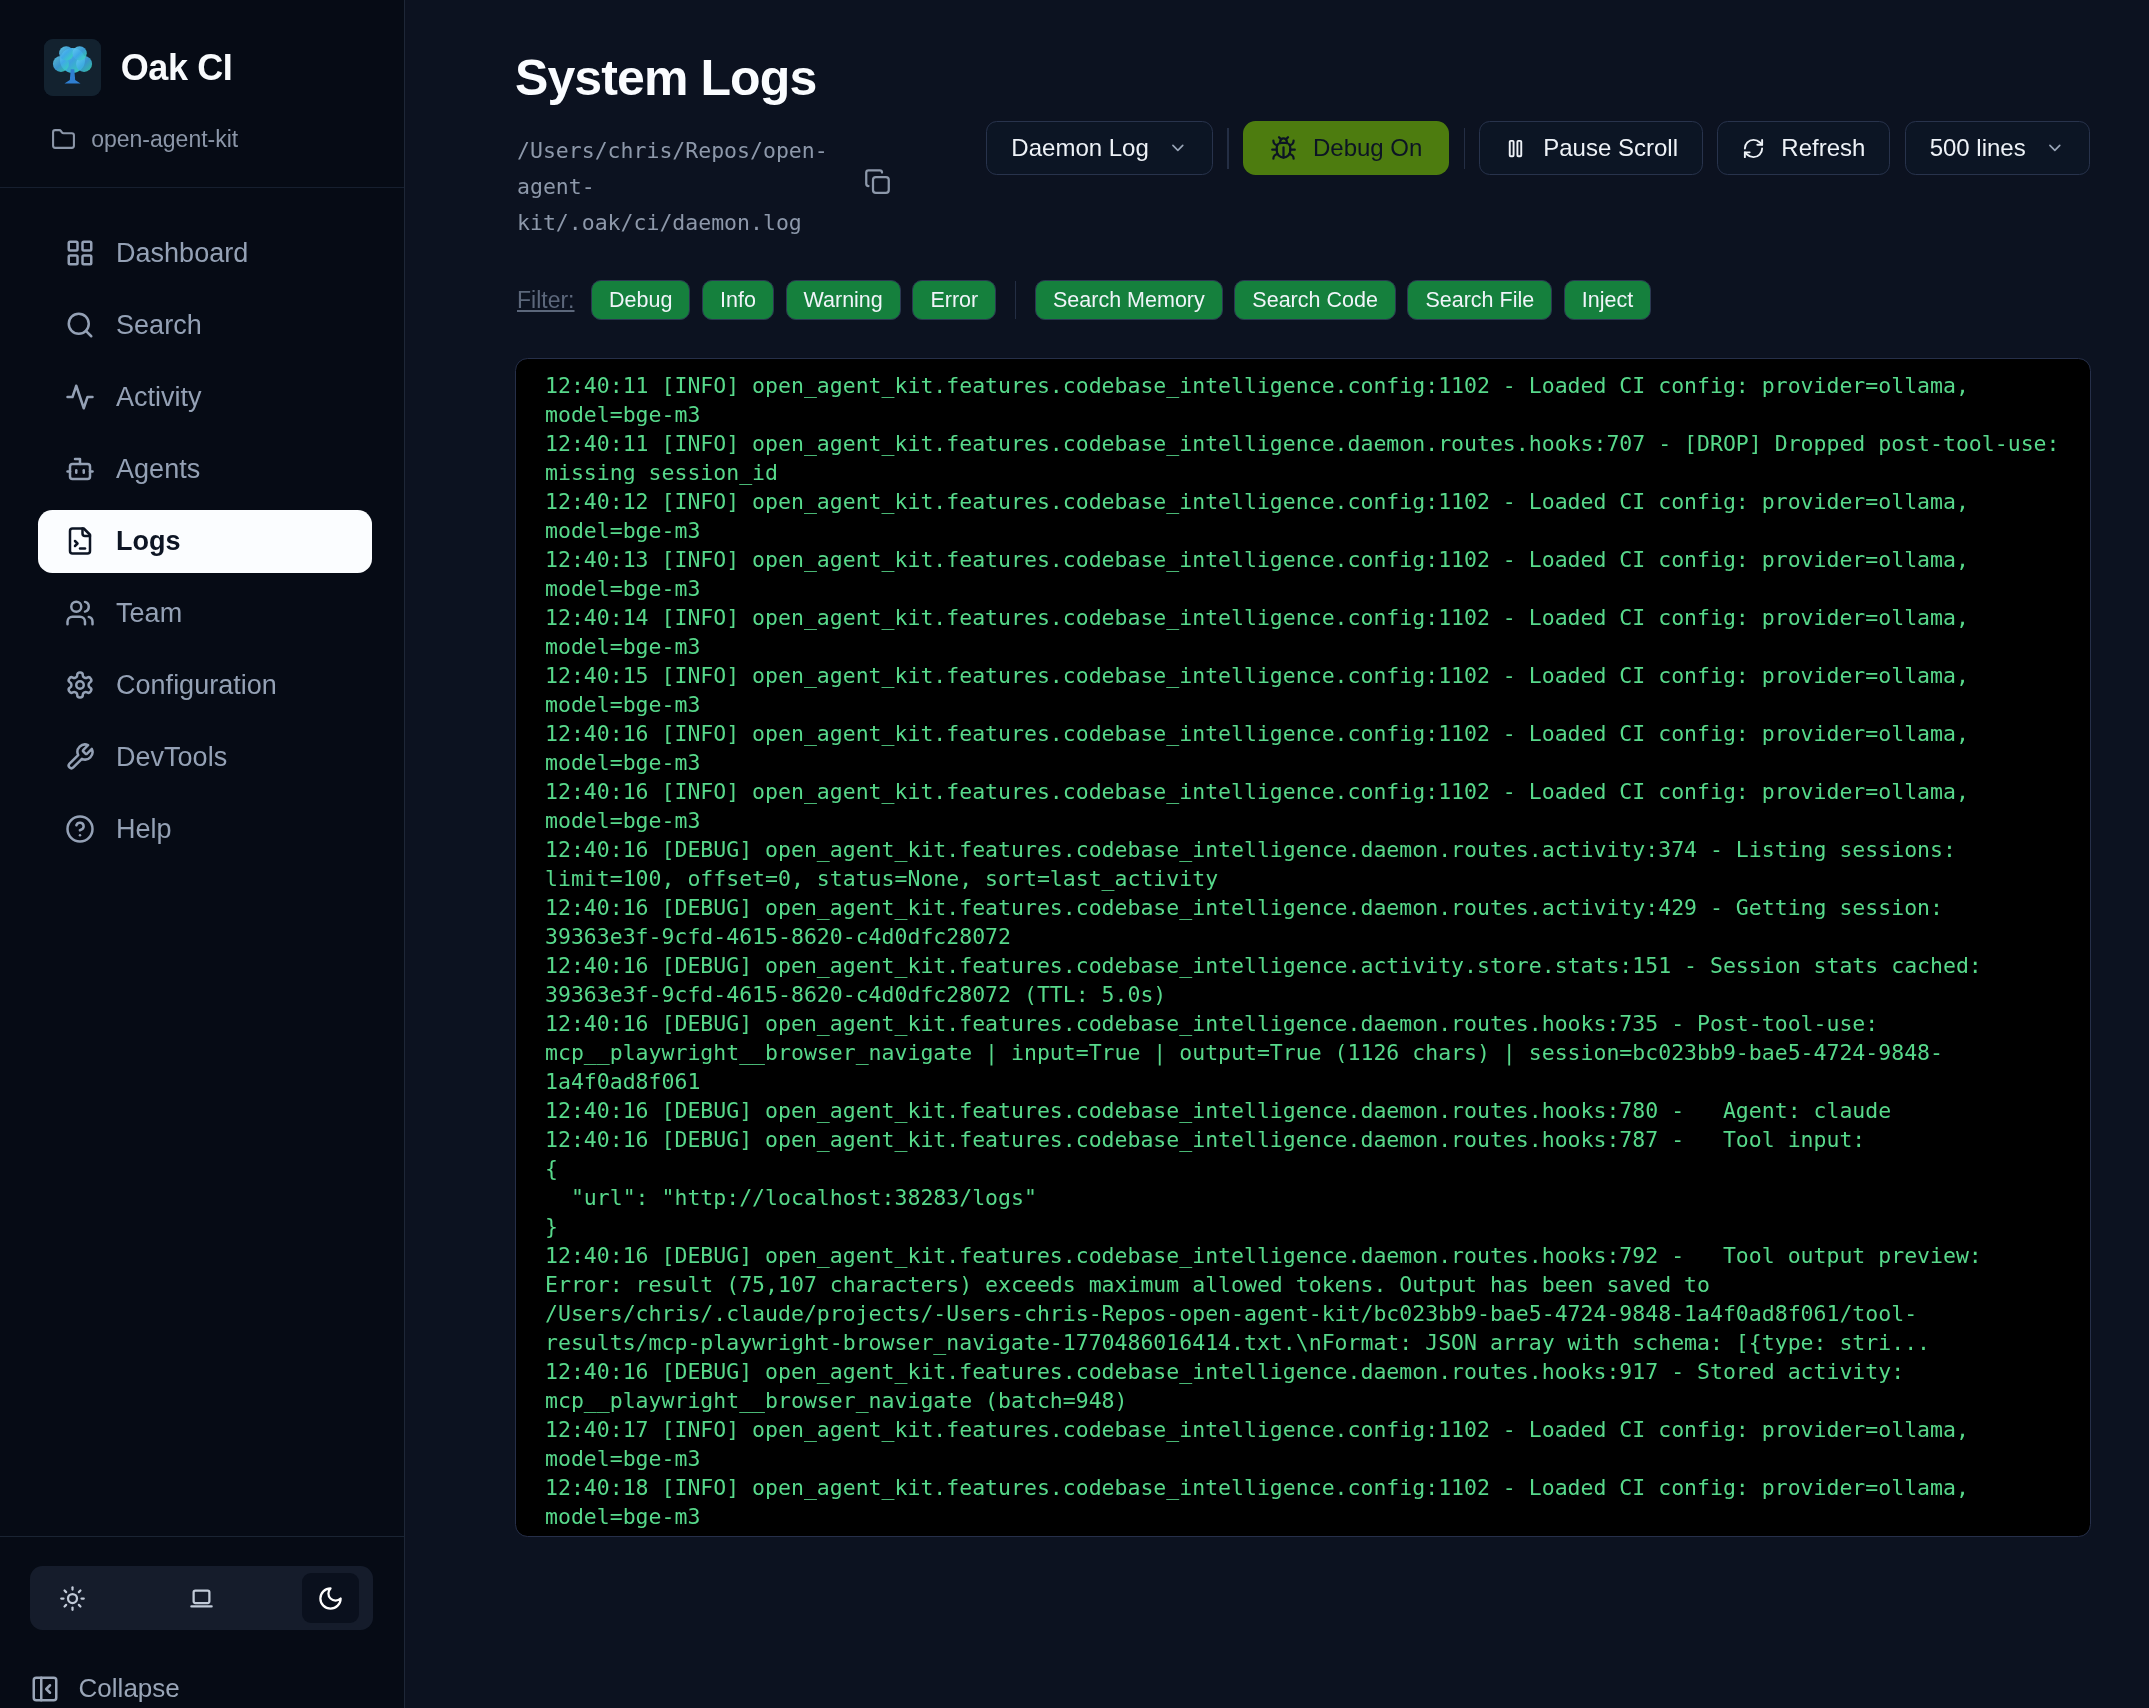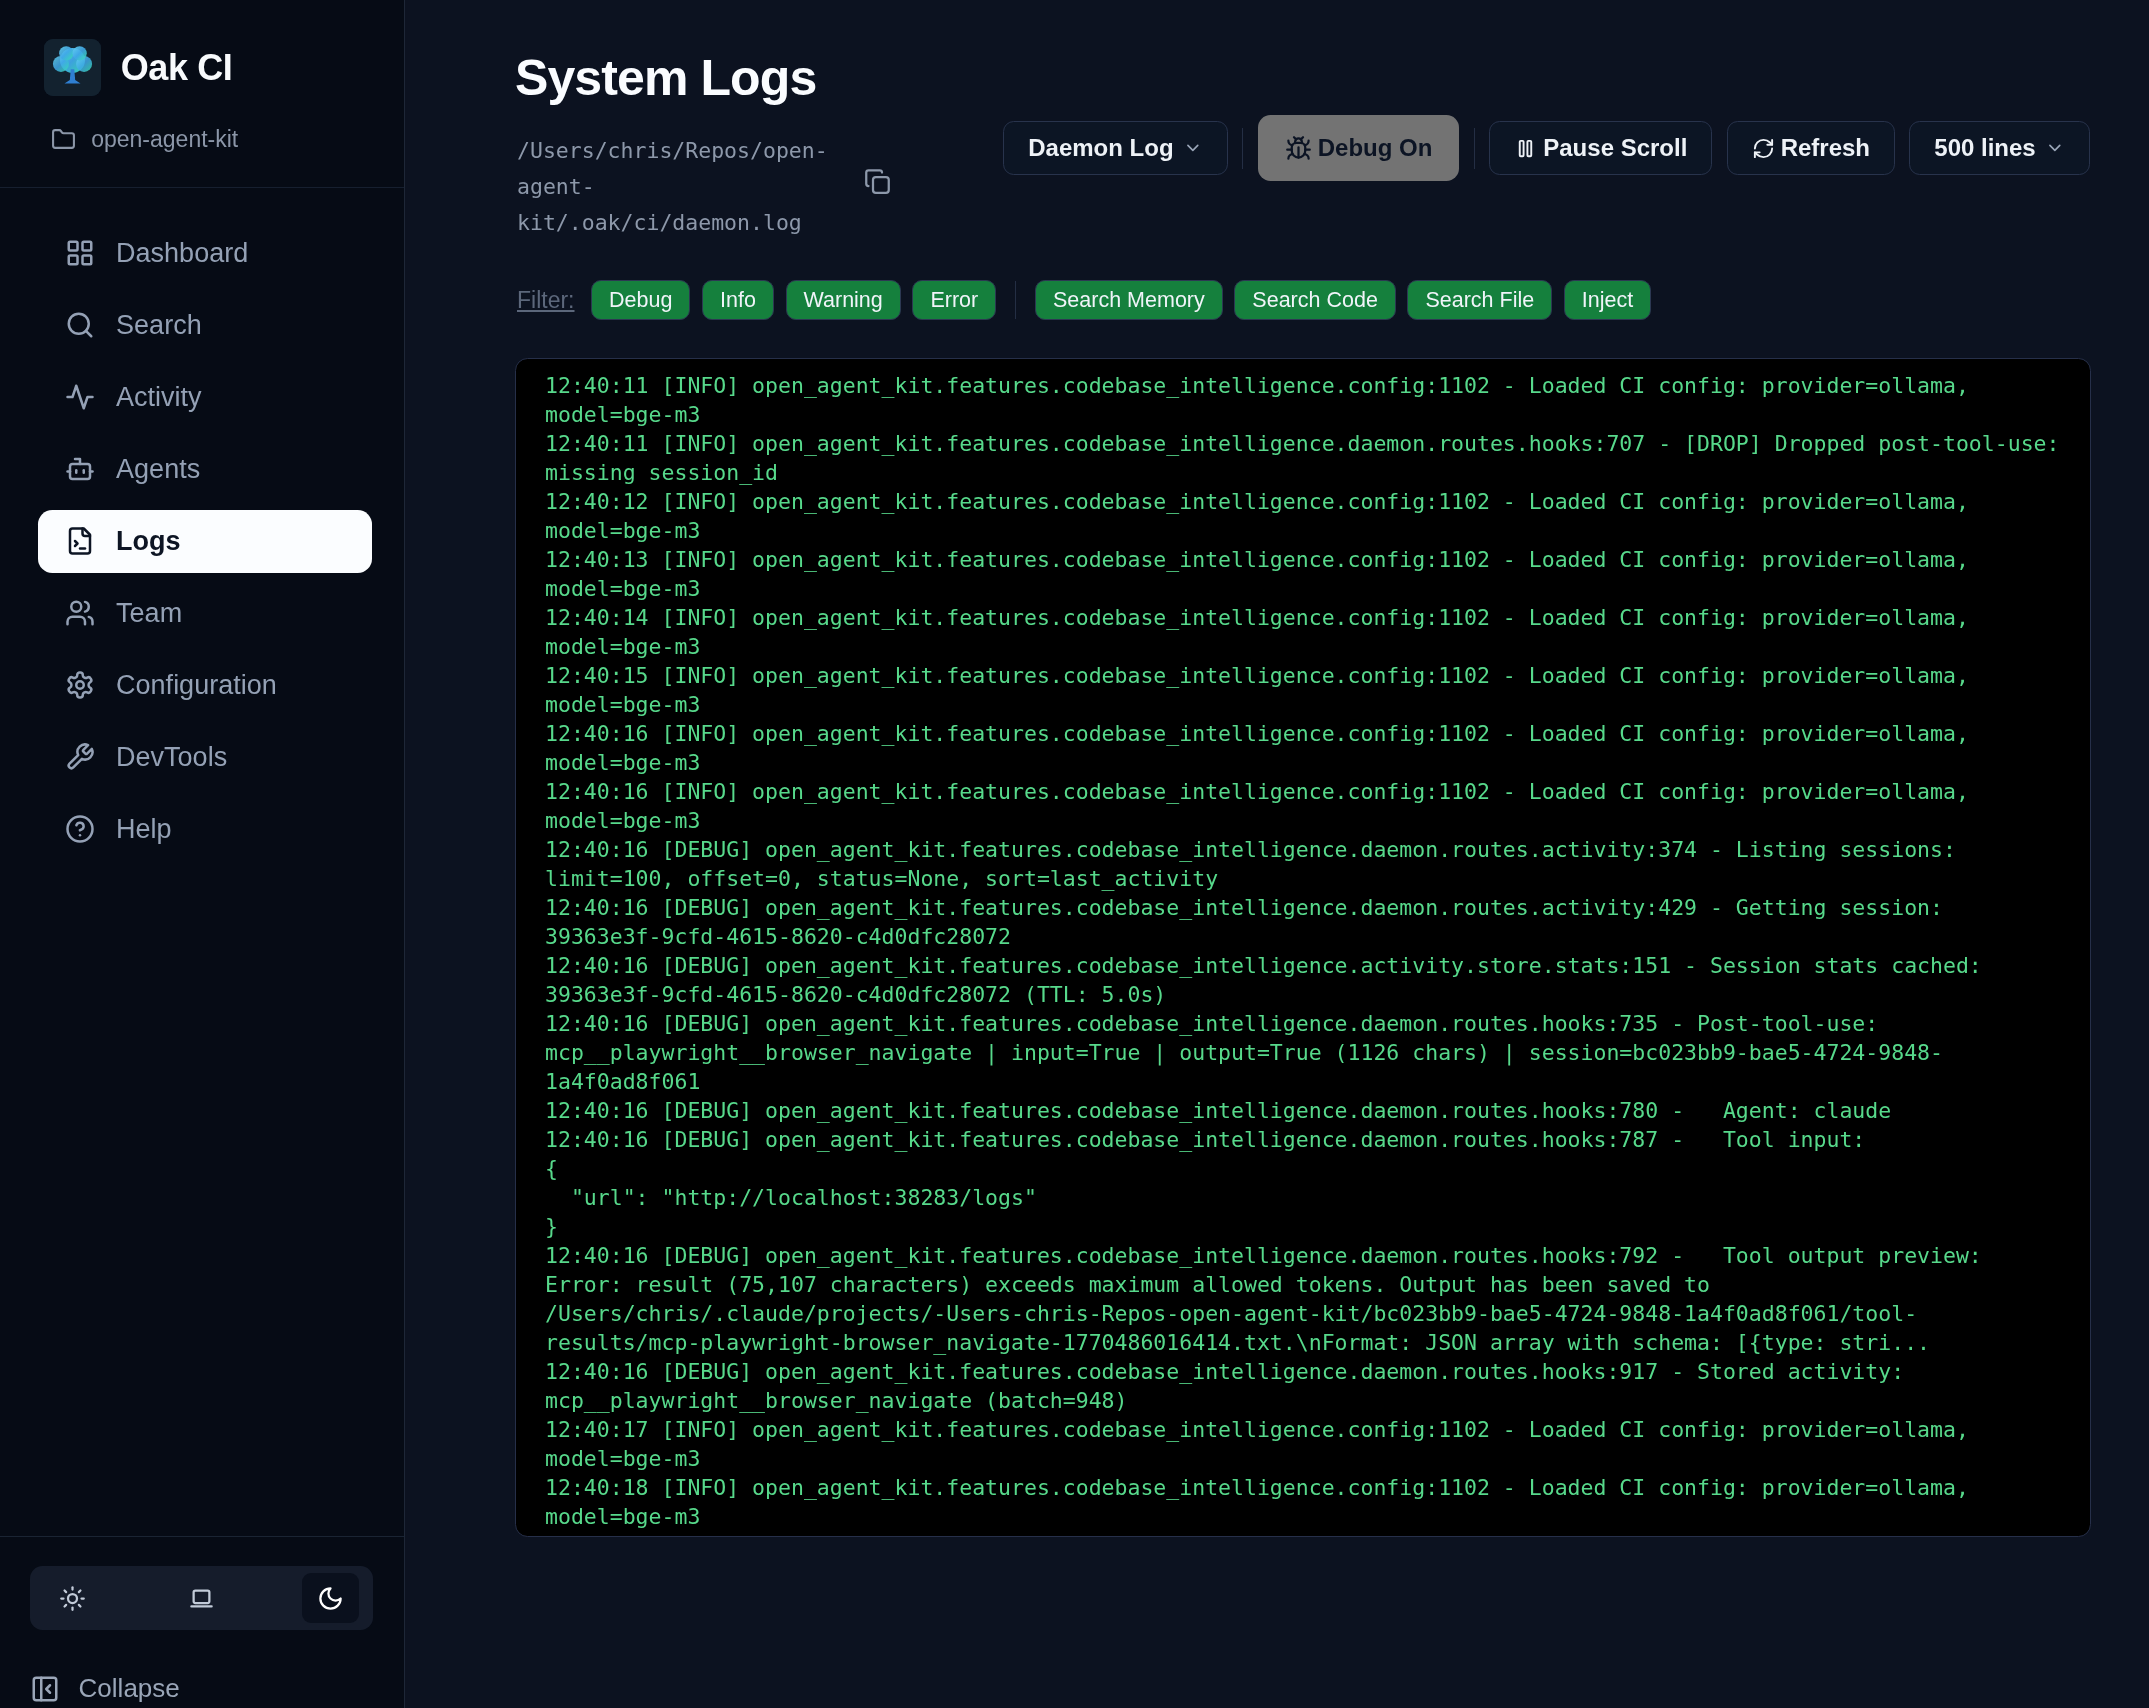--- a/index.html
+++ b/index.html
@@ -53,27 +53,27 @@
   .file-path {
     position:absolute; left:58px; top:133px; width:345px;
     font-family:"DejaVu Sans Mono", monospace; font-size:21.5px; line-height:36px;
     color:#8d98aa; overflow-wrap:break-word;
   }
   .copy-btn { position:absolute; left:398px; top:161px; width:41px; height:41px; display:flex; align-items:center; justify-content:center; color:#8d98aa; cursor:pointer; }
   .copy-btn svg { width:27px; height:27px; }
 
   .controls { position:absolute; top:115px; right:59px; height:66px; display:flex; align-items:center; gap:14.3px; }
   .btn {
-    height:54px; display:flex; align-items:center; gap:6px; padding:0 24px;
+    height:54px; display:flex; align-items:center; gap:16px; padding:0 24px;
     background:#0c1524; border:1.3px solid #28334c; border-radius:10.7px;
-    color:#eef2f7; font-size:24px; font-weight:700; cursor:pointer; white-space:nowrap;
+    color:#eef2f7; font-size:24px; font-weight:400; cursor:pointer; white-space:nowrap;
   }
   .btn svg { width:23px; height:23px; }
   .btn .chev { width:19.7px; height:19.7px; color:#9aa6b8; margin-left:3.6px; }
-  .btn-debug { height:66px; background:#737373; border:none; color:#0c1424; border-radius:12.5px; padding:0 27px; }
+  .btn-debug { height:54px; background:#4d7c0f; border:none; color:#0c1424; border-radius:12.5px; padding:0 27px; }
   .btn-debug svg { width:27px; height:27px; }
   .vsep { width:1.3px; height:41px; background:#242e44; }
 
   .filter-row { position:absolute; left:58px; top:280px; display:flex; align-items:center; gap:11.6px; }
   .filter-label { color:#5c677b; font-size:23px; margin-right:5px;text-decoration:underline; }
   .chip {
     height:40px; padding:0 17px; display:flex; align-items:center;
     border:1.3px solid #2c3852; border-radius:9.9px; background:#15803d;
     color:#f0f4f9; font-size:21.5px; font-weight:500; cursor:pointer; white-space:nowrap;
   }

